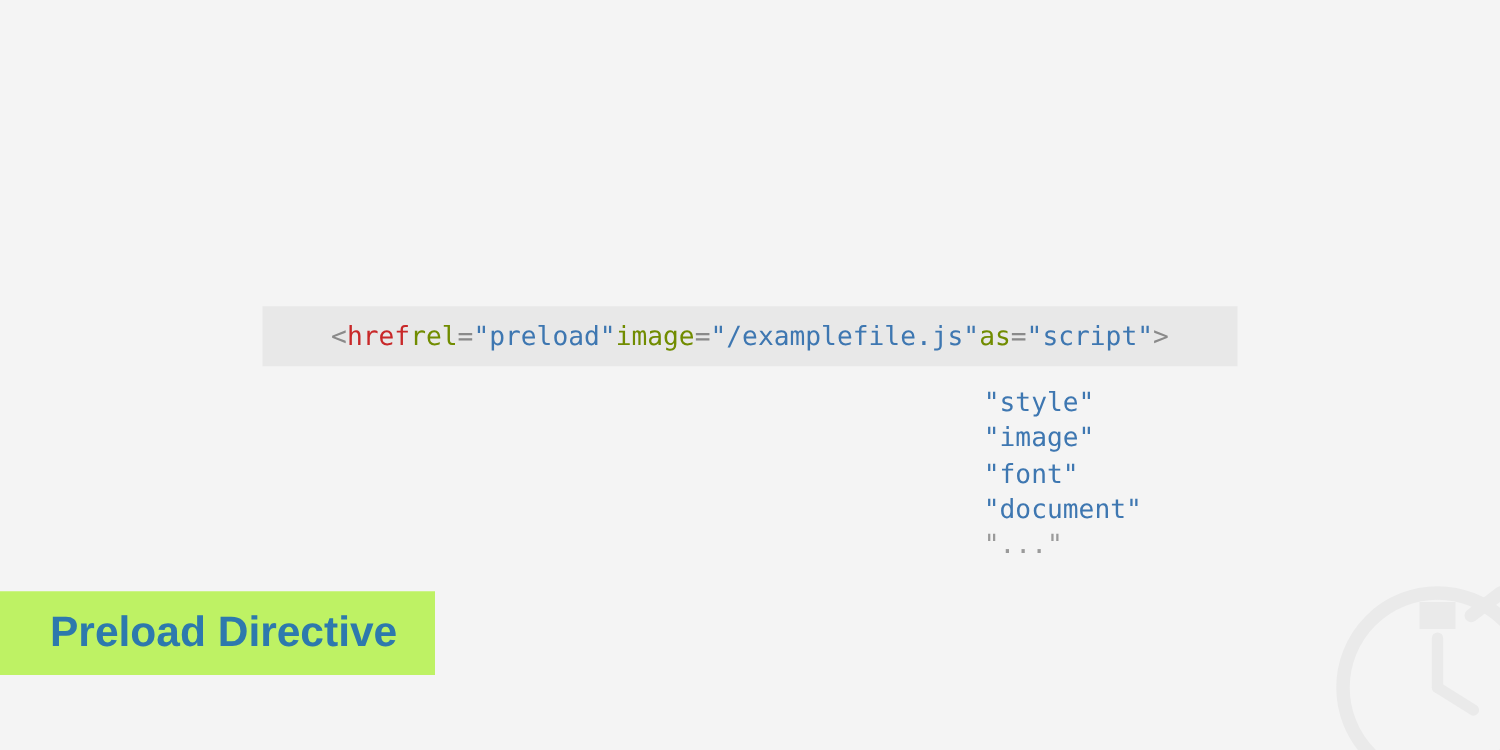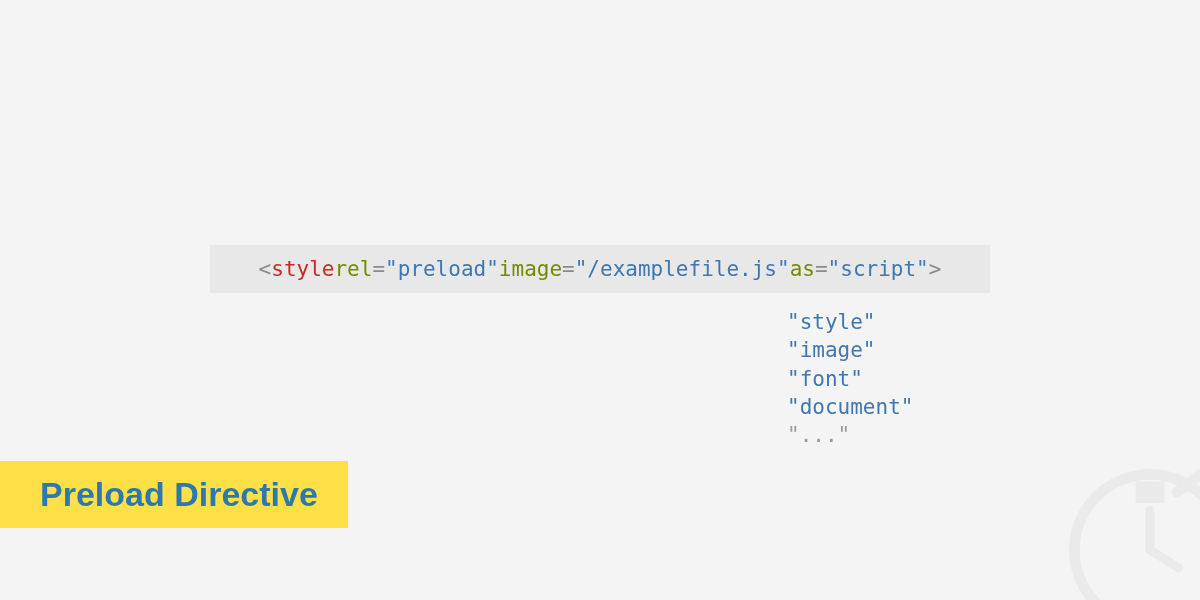--- a/index.html
+++ b/index.html
@@ -35,22 +35,22 @@
     top: 308px;
     font-family: "Menlo", "Consolas", monospace;
     font-size: 21px;
     line-height: 1.35;
   }
   .opt-val { color: #3e77b1; }
   .opt-muted { color: #9a9a9a; }
   .title-box {
     position: absolute;
     left: 0;
-    bottom: 72px;
-    background: #fde047;
+    bottom: 60px;
+    background: #bef264;
     padding: 14px 30px 14px 40px;
   }
   .title {
     color: #2d79ad;
     font-weight: 700;
     font-size: 34px;
   }
   .logo-bg {
     position: absolute;
     right: -40px;
@@ -58,21 +58,21 @@
     width: 180px;
     height: 180px;
     opacity: 0.06;
   }
 </style>
 </head>
 <body>
 
 <div class="code-block">
   <span class="angle">&lt;</span>
-    <span class="tag">style</span>
+    <span class="tag">href</span>
     <span> </span>
     <span class="attr">rel</span>
     <span class="eq">=</span>
     <span class="val">"preload"</span>
     <span> </span>
     <span class="attr">image</span>
     <span class="eq">=</span>
     <span class="val">"/examplefile.js"</span>
     <span> </span>
     <span class="attr">as</span>

